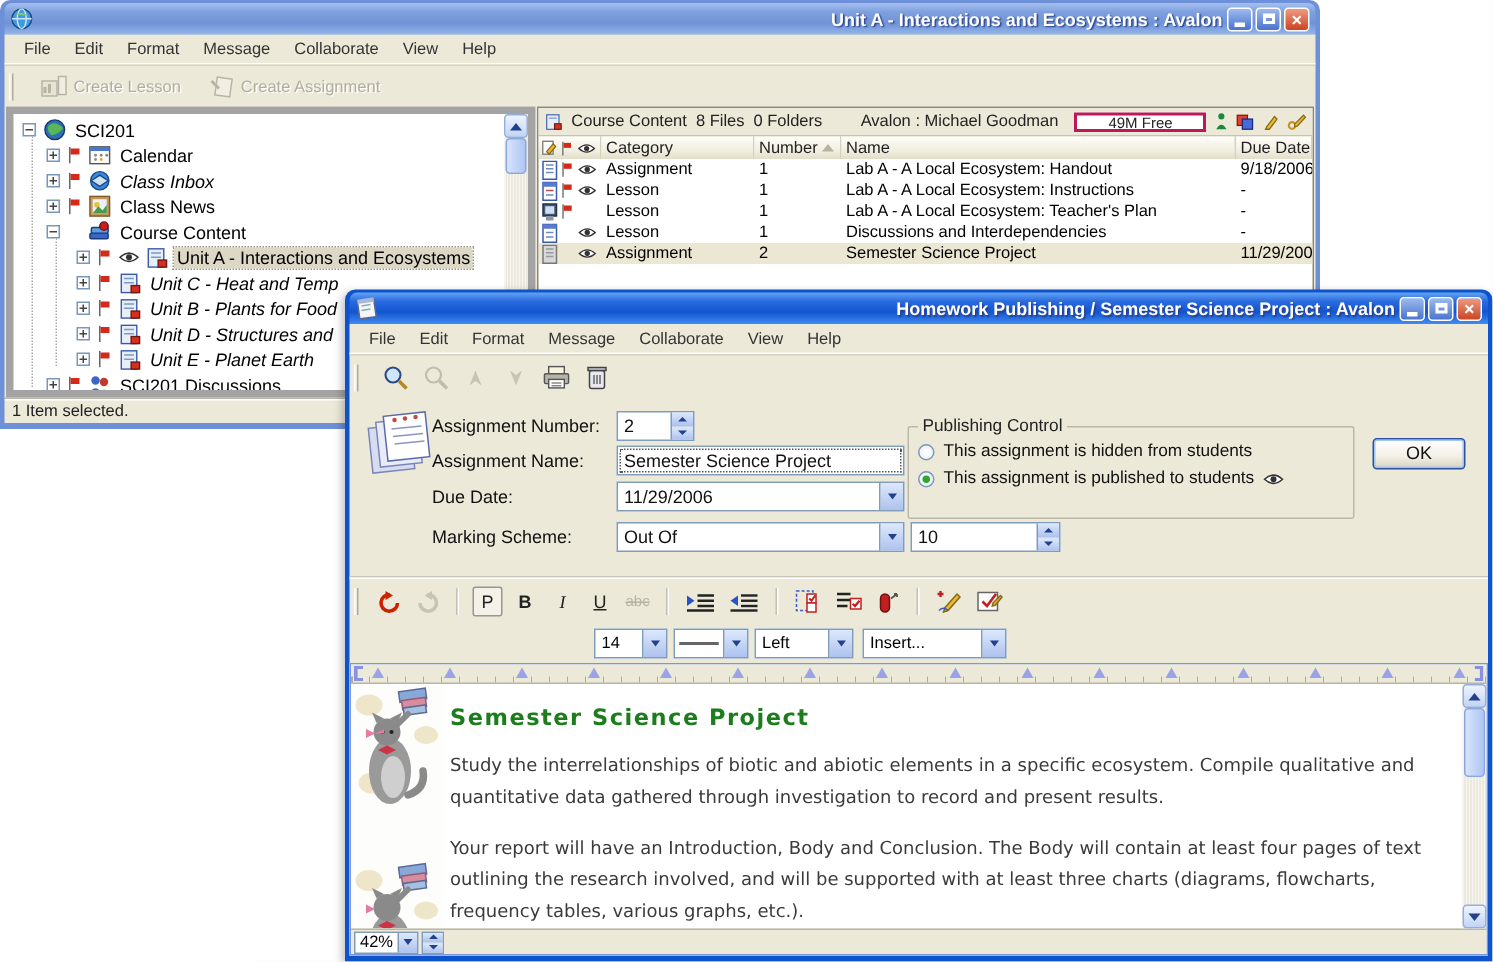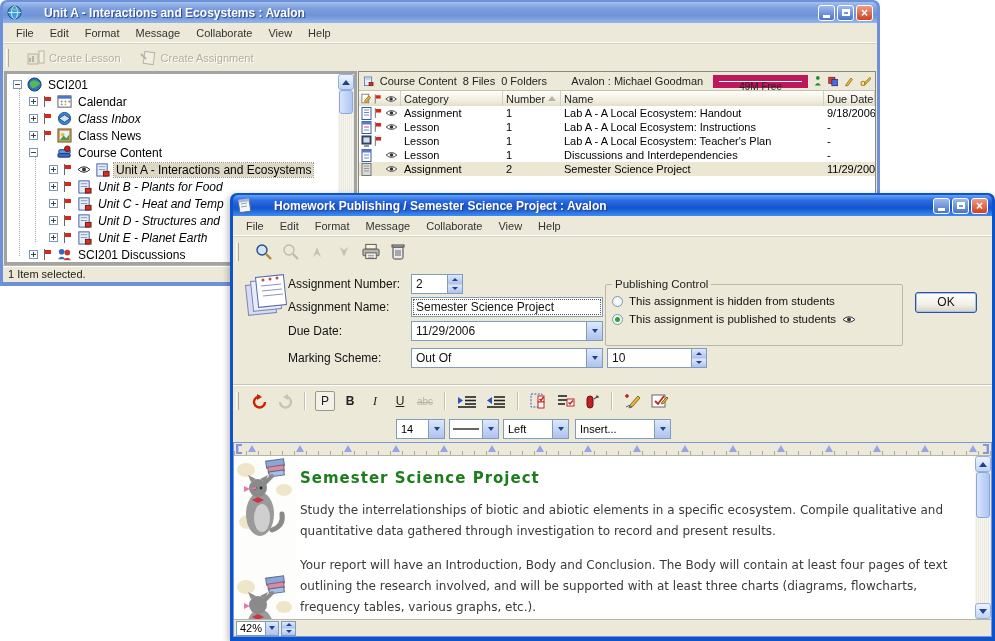--- a/index.html
+++ b/index.html
@@ -3,21 +3,21 @@
 <meta charset="utf-8">
 <style>
   * { margin:0; padding:0; box-sizing:border-box; }
   html,body { width:995px; height:641px; background:#fff; font-family:"Liberation Sans", sans-serif; overflow:hidden; }
   .stage { position:relative; width:995px; height:641px; }
 
   
   .window { position:absolute; border-radius:7px 7px 0 0; padding:2px 3px 3px 3px; }
   .window.active { background:#0d53cc; }
   .window.inactive { background:#6d90d8; }
-  .titlebar { height:21px; border-radius:5px 5px 0 0; display:flex; align-items:center; gap:18px; padding:0 4px; }
+  .titlebar { height:21px; border-radius:5px 5px 0 0; display:flex; align-items:center; gap:3px; padding:0 4px;text-align:right; }
   .active .titlebar { background:linear-gradient(180deg,#62a4f2 0%,#2a6ae0 28%,#1355cf 62%,#3f8cf2 100%); }
   .inactive .titlebar { background:linear-gradient(180deg,#a4c0ee 0%,#7d9fde 30%,#6f93d6 65%,#93b6ea 100%); }
   .tb-title { flex:1; color:#fff; font-weight:bold; font-size:12px; text-shadow:1px 1px 1px #2a3f8a; white-space:nowrap; overflow:hidden; }
   .tb-btns { display:flex; gap:2px; }
   .tbtn { width:17px; height:16px; border:1px solid #fff; border-radius:3px; background:linear-gradient(#9db9ee,#4a74cc); display:flex; align-items:center; justify-content:center; color:#fff; }
   .tbtn.close { background:linear-gradient(#ee9a80,#cc4424); font-size:12px; font-weight:bold; line-height:1; }
   .glyph-min { width:7px; height:3px; background:#fff; margin-top:7px; }
   .glyph-max { width:8px; height:7px; border:2px solid #fff; border-top-width:3px; }
   .win-body { background:#ece9d8; position:relative; height:100%; }
 
@@ -27,21 +27,21 @@
   .grip { width:3px; height:18px; border-left:1px solid #fff; border-right:1px solid #b0ac9c; margin:0 6px 0 3px; }
   .tsep { width:2px; height:18px; border-left:1px solid #c4c0b0; border-right:1px solid #fff; margin:0 4px; }
 
   
   #back-window { left:0; top:0; width:880px; height:286px; }
   .bw-toolbar { position:absolute; top:20px; left:0; right:0; height:28px; font-size:11px; color:#b2ae9e; text-shadow:1px 1px 0 #fff; gap:6px; }
   .bw-toolbar .tb-item { display:flex; align-items:center; gap:4px; padding:0 6px; }
   .bw-main { position:absolute; top:48px; left:1px; right:1px; bottom:17px; display:flex; }
   .bw-status { position:absolute; bottom:0; left:0; right:0; height:17px; border-top:1px solid #b8b4a8; box-shadow:inset 0 1px 0 #fff; font-size:11px; color:#222; padding:2px 0 0 5px; }
 
-  .tree-panel { width:353px; background:#fff; border:3px solid #a3a3a3; position:relative; overflow:hidden; }
+  .tree-panel { width:353px; background:#fff; border:5px solid #a3a3a3; position:relative; overflow:hidden; }
   .tree { position:absolute; top:2px; left:0; right:16px; font-size:12px; color:#000; }
   .trow { height:17px; display:flex; align-items:center; white-space:nowrap; position:relative; }
   .lvl0 { padding-left:6px; } .lvl1 { padding-left:22px; } .lvl2 { padding-left:42px; }
   .exp { width:9px; height:9px; border:1px solid #7a96b8; background:#fff; margin-right:5px; position:relative; flex:none; }
   .exp::before,.exp.minus::before { content:""; position:absolute; left:1px; right:1px; top:3px; height:1px; background:#444; }
   .exp.plus::after { content:""; position:absolute; top:1px; bottom:1px; left:3px; width:1px; background:#444; }
   .flag-slot { width:11px; margin-right:3px; flex:none; }
   .eye-slot { width:15px; margin-right:3px; flex:none; }
   .ticon { width:15px; height:15px; margin-right:4px; flex:none; }
   .tlabel { padding:0 2px; }
@@ -52,21 +52,21 @@
   
   .vscroll { position:absolute; right:0; top:0; bottom:0; width:16px; background:repeating-linear-gradient(90deg,#f6f5f0 0 1px,#eceadf 1px 2px); display:flex; flex-direction:column; }
   .sbtn { width:16px; height:16px; flex:none; background:linear-gradient(#eef4fe,#c2d4f4); border:1px solid #94aede; border-radius:3px; display:flex; align-items:center; justify-content:center; }
   .sthumb { margin:0 1px; background:linear-gradient(90deg,#d8e4fb,#aec6f4); border:1px solid #88a6e0; border-radius:3px; flex:none; }
   .sfill { flex:1; }
   .tri-up { width:0; height:0; border-left:4px solid transparent; border-right:4px solid transparent; border-bottom:5px solid #21418c; }
   .tri-dn { width:0; height:0; border-left:4px solid transparent; border-right:4px solid transparent; border-top:5px solid #21418c; }
 
   .list-panel { flex:1; margin-left:1px; background:#fff; border:1px solid #8a887c; overflow:hidden; display:flex; flex-direction:column; }
   .info-bar { height:19px; background:#ece9d8; border-bottom:1px solid #c6c2b2; display:flex; align-items:center; font-size:11px; color:#222; gap:6px; padding:0 4px; flex:none; white-space:nowrap; }
-  .free-box { width:96px; height:13px; border:6px solid #be185d; background:#fff; font-size:10px; text-align:right; padding:0 20px; line-height:12px; margin-left:4px; }
+  .free-box { width:96px; height:13px; border:2px solid #be185d; background:#fff; font-size:10px; text-align:right; padding:0 20px; line-height:12px; margin-left:4px; }
   .hrow { display:flex; height:15px; flex:none; font-size:11px; color:#222; }
   .hcell { background:linear-gradient(#fffef8,#efecdd 70%,#e2deca); border-right:1px solid #d4d0be; display:flex; align-items:center; gap:3px; padding:0 3px; overflow:hidden; white-space:nowrap; }
   .lrow { display:flex; height:14px; align-items:center; font-size:11px; white-space:nowrap; flex:none; }
   .lrow.sel { background:#ebe7d3; }
   .c-ic { width:42px; display:flex; align-items:center; padding-left:2px; flex:none; }
   .slot-doc { width:13px; } .slot-flag { width:11px; } .slot-eye { width:16px; }
   .c-cat { width:102px; padding-left:3px; flex:none; overflow:hidden; }
   .c-num { width:58px; padding-left:3px; flex:none; }
   .c-name { width:263px; padding-left:3px; flex:none; overflow:hidden; }
   .c-due { flex:1; padding-left:3px; overflow:hidden; }
@@ -281,37 +281,37 @@
                     <line x1="1.5" y1="0" x2="1.5" y2="11" stroke="#666"></line>
                     <rect x="2" y="1" width="6" height="4" fill="#d42a1a"></rect>
                   </svg>
                 </span>
               <svg class="ticon" viewBox="0 0 16 16">
                   <rect x="2" y="2" width="11" height="13" fill="#e8eef8" stroke="#3a5aa8"></rect>
                   <line x1="4" y1="5" x2="11" y2="5" stroke="#7a9ac8"></line>
                   <line x1="4" y1="8" x2="11" y2="8" stroke="#7a9ac8"></line>
                   <rect x="9" y="10" width="6" height="5" fill="#d43020" stroke="#701810"></rect>
                 </svg>
-              <span class="tlabel it">Unit B - Plants for Food</span>
+              <span class="tlabel it">Unit C - Heat and Temp</span>
             </div>
             <div class="trow lvl2">
               <span class="exp plus"></span>
               <span class="flag-slot">
                   <svg width="9" height="11" viewBox="0 0 9 11">
                     <line x1="1.5" y1="0" x2="1.5" y2="11" stroke="#666"></line>
                     <rect x="2" y="1" width="6" height="4" fill="#d42a1a"></rect>
                   </svg>
                 </span>
               <svg class="ticon" viewBox="0 0 16 16">
                   <rect x="2" y="2" width="11" height="13" fill="#e8eef8" stroke="#3a5aa8"></rect>
                   <line x1="4" y1="5" x2="11" y2="5" stroke="#7a9ac8"></line>
                   <line x1="4" y1="8" x2="11" y2="8" stroke="#7a9ac8"></line>
                   <rect x="9" y="10" width="6" height="5" fill="#d43020" stroke="#701810"></rect>
                 </svg>
-              <span class="tlabel it">Unit C - Heat and Temp</span>
+              <span class="tlabel it">Unit B - Plants for Food</span>
             </div>
             <div class="trow lvl2">
               <span class="exp plus"></span>
               <span class="flag-slot">
                   <svg width="9" height="11" viewBox="0 0 9 11">
                     <line x1="1.5" y1="0" x2="1.5" y2="11" stroke="#666"></line>
                     <rect x="2" y="1" width="6" height="4" fill="#d42a1a"></rect>
                   </svg>
                 </span>
               <svg class="ticon" viewBox="0 0 16 16">

